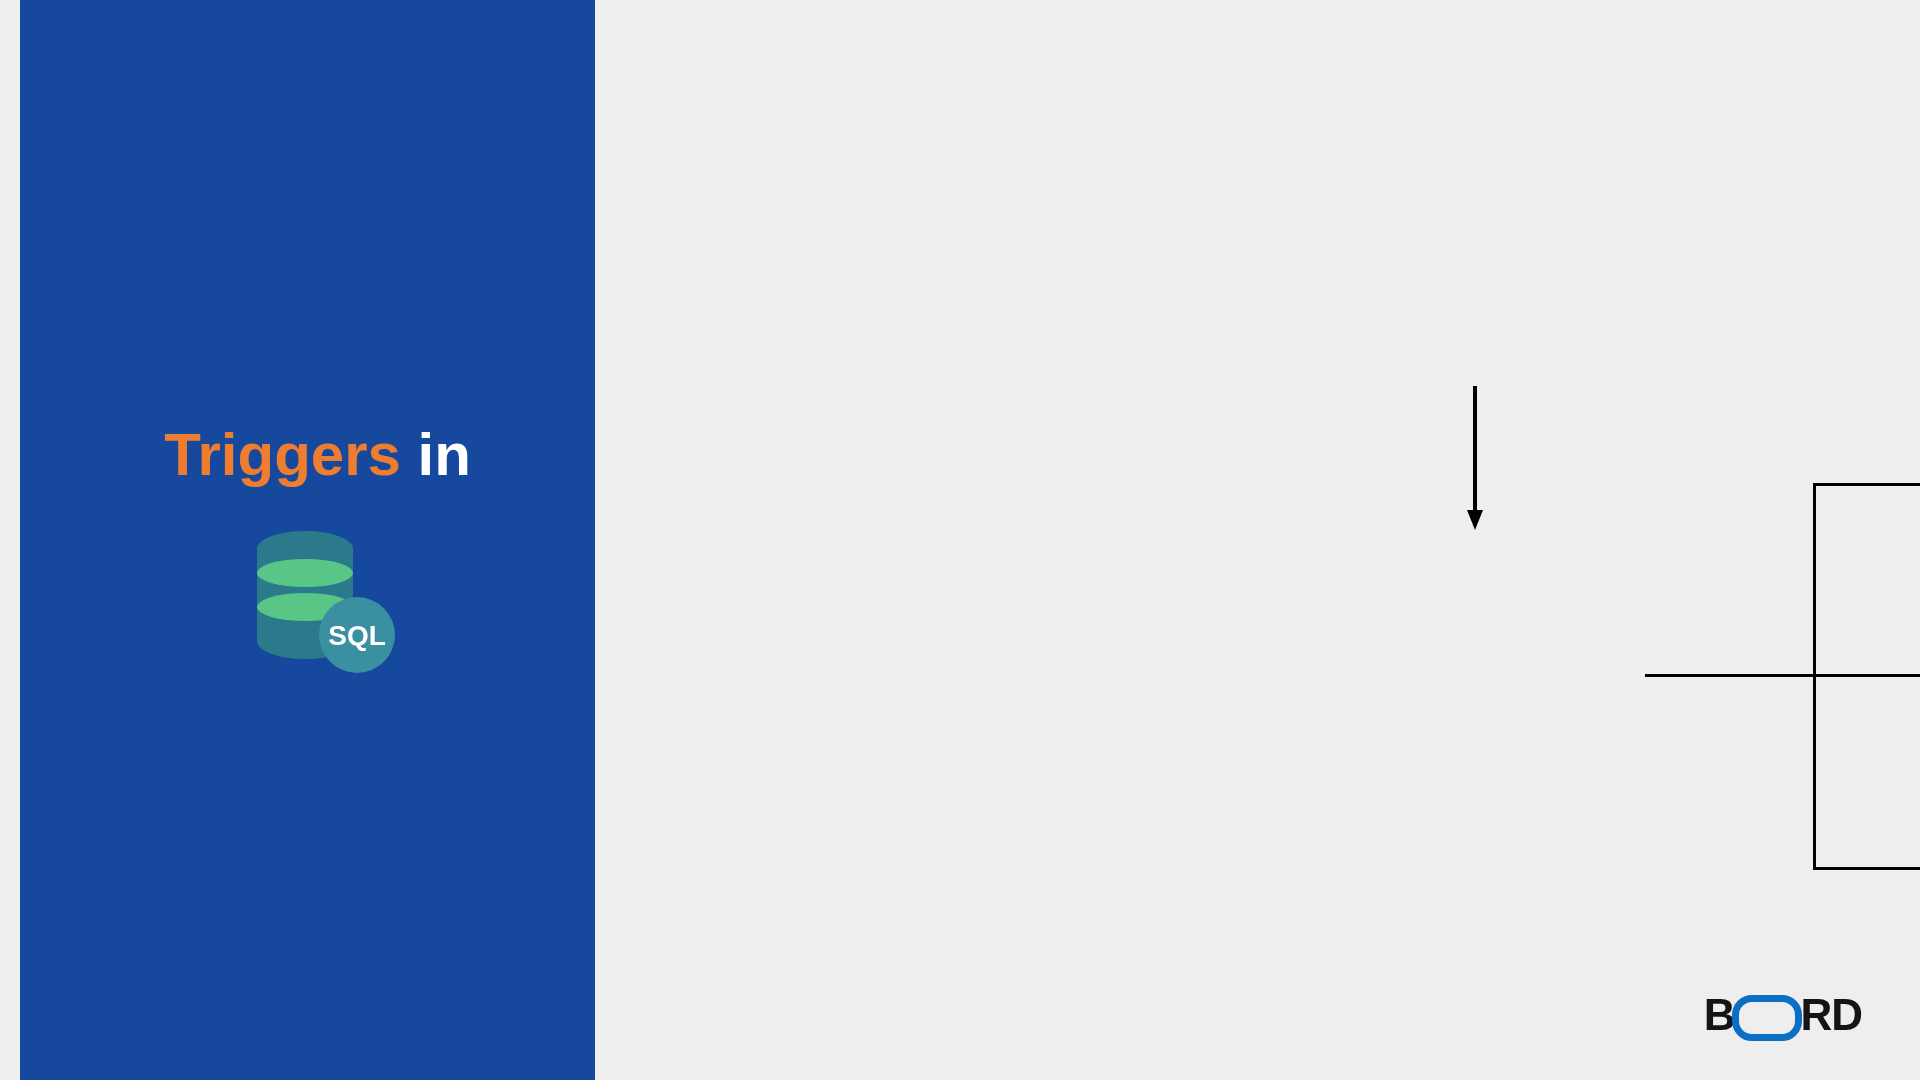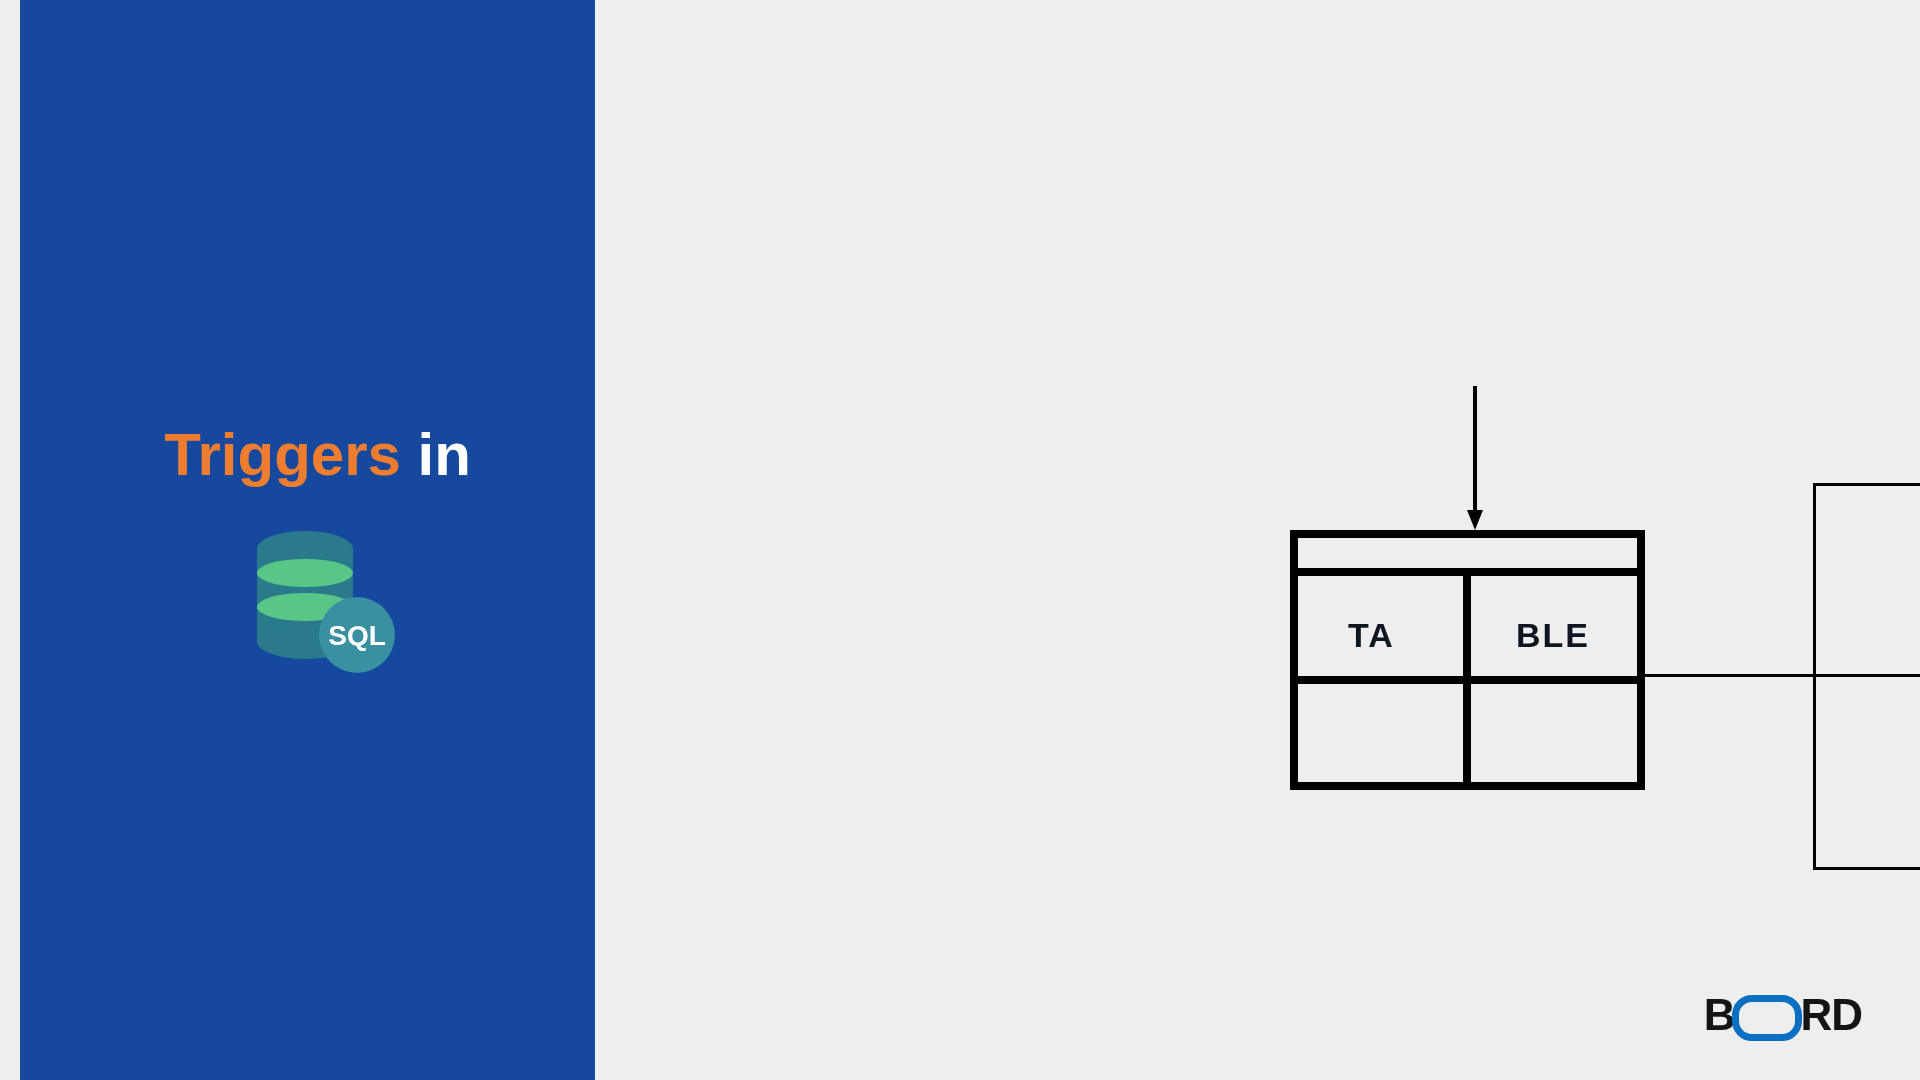--- a/index.html
+++ b/index.html
@@ -55,27 +55,20 @@
   </div>
 
   <div class="right-panel">
 
 
     <svg class="arrow" style="left:870px;top:386px;" width="20" height="146">
       <line x1="10" y1="0" x2="10" y2="126" stroke="#000" stroke-width="4"></line>
       <polygon points="10,144 2,124 18,124" fill="#000"></polygon>
     </svg>
 
-    <div class="tbl">
-      <div class="hline" style="top:30px;"></div>
-      <div class="hline" style="top:138px;"></div>
-      <div class="vline" style="left:165px;top:30px;"></div>
-      <span class="tbl-label" style="left:50px;top:78px;">TA</span>
-      <span class="tbl-label" style="left:218px;top:78px;">BLE</span>
-    </div>
 
     <div class="conn" style="left:1050px;top:674px;width:170px;height:3px;"></div>
 
     <div class="conn" style="left:1218px;top:483px;width:3px;height:387px;"></div>
 
     <div class="conn" style="left:1218px;top:483px;width:200px;height:3px;"></div>
     <div class="conn" style="left:1218px;top:674px;width:200px;height:3px;"></div>
     <div class="conn" style="left:1218px;top:867px;width:200px;height:3px;"></div>
 
     <div class="brand">

